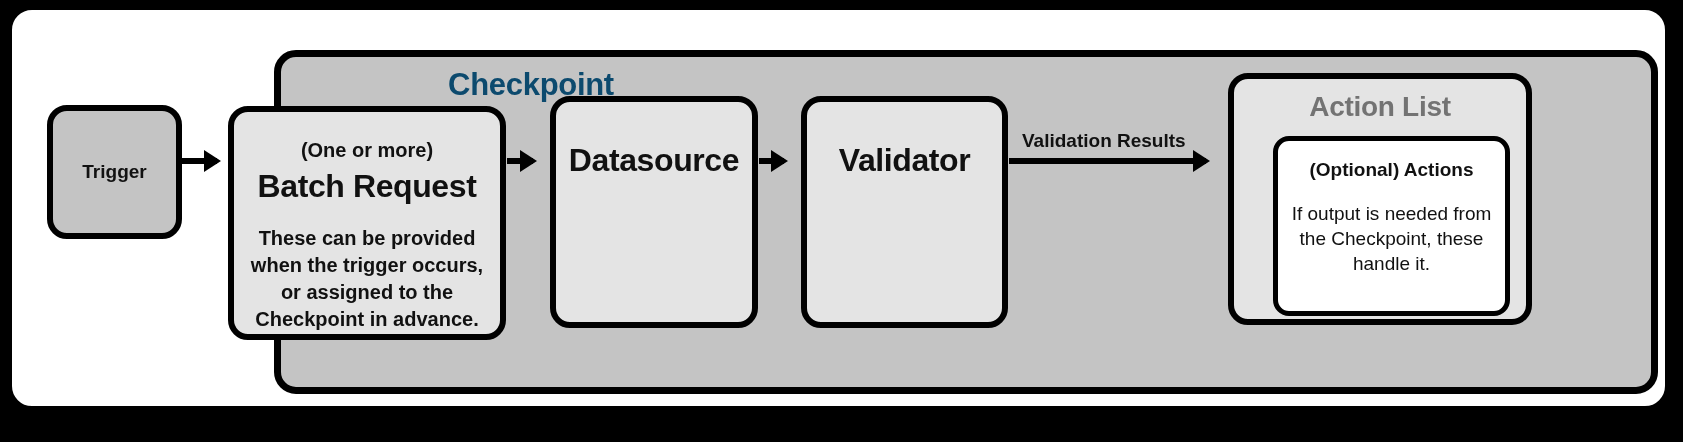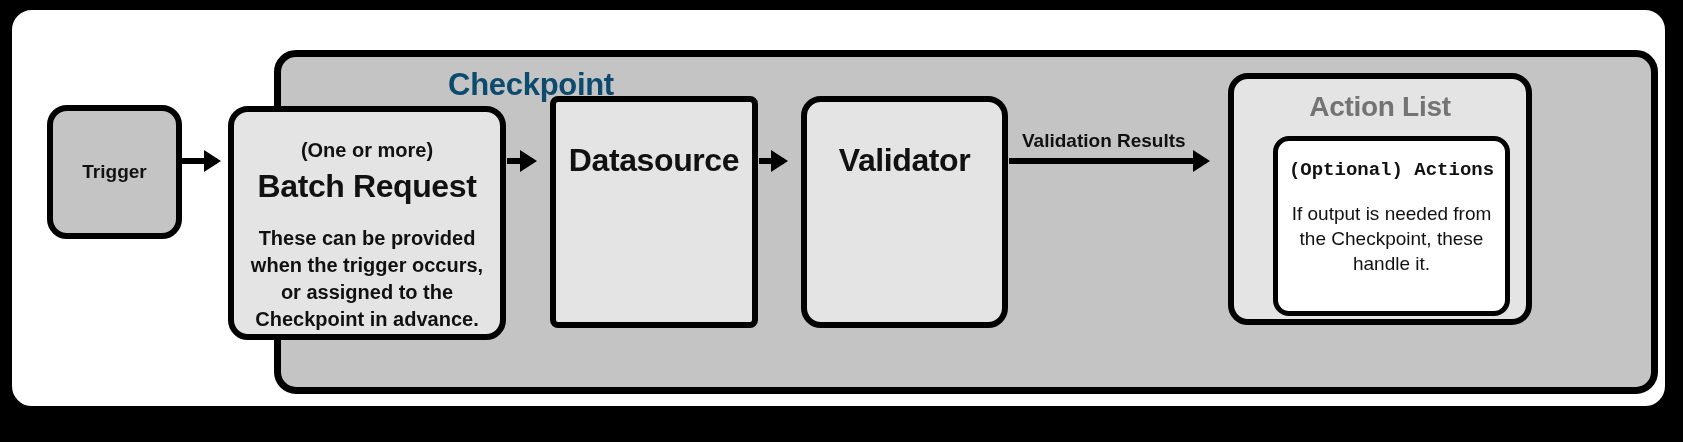--- a/index.html
+++ b/index.html
@@ -114,21 +114,20 @@
     padding: 0 6px;
   }
 
   
   .datasource {
     left: 538px;
     top: 86px;
     width: 208px;
     height: 232px;
     justify-content: flex-start;
-    border-radius: 8px;
   }
   .datasource .title {
     font-size: 32px;
     font-weight: bold;
     margin-top: 40px;
     letter-spacing: -0.4px;
   }
 
   
   .validator {
@@ -181,21 +180,20 @@
     box-sizing: border-box;
     display: flex;
     flex-direction: column;
     align-items: center;
     color: #111111;
   }
   .optional-actions .title {
     font-size: 19px;
     font-weight: bold;
     margin-top: 18px;
-    font-family: Liberation Mono, monospace;
   }
   .optional-actions .body {
     font-size: 19px;
     font-weight: normal;
     line-height: 1.32;
     text-align: center;
     margin-top: 20px;
   }
 
   

